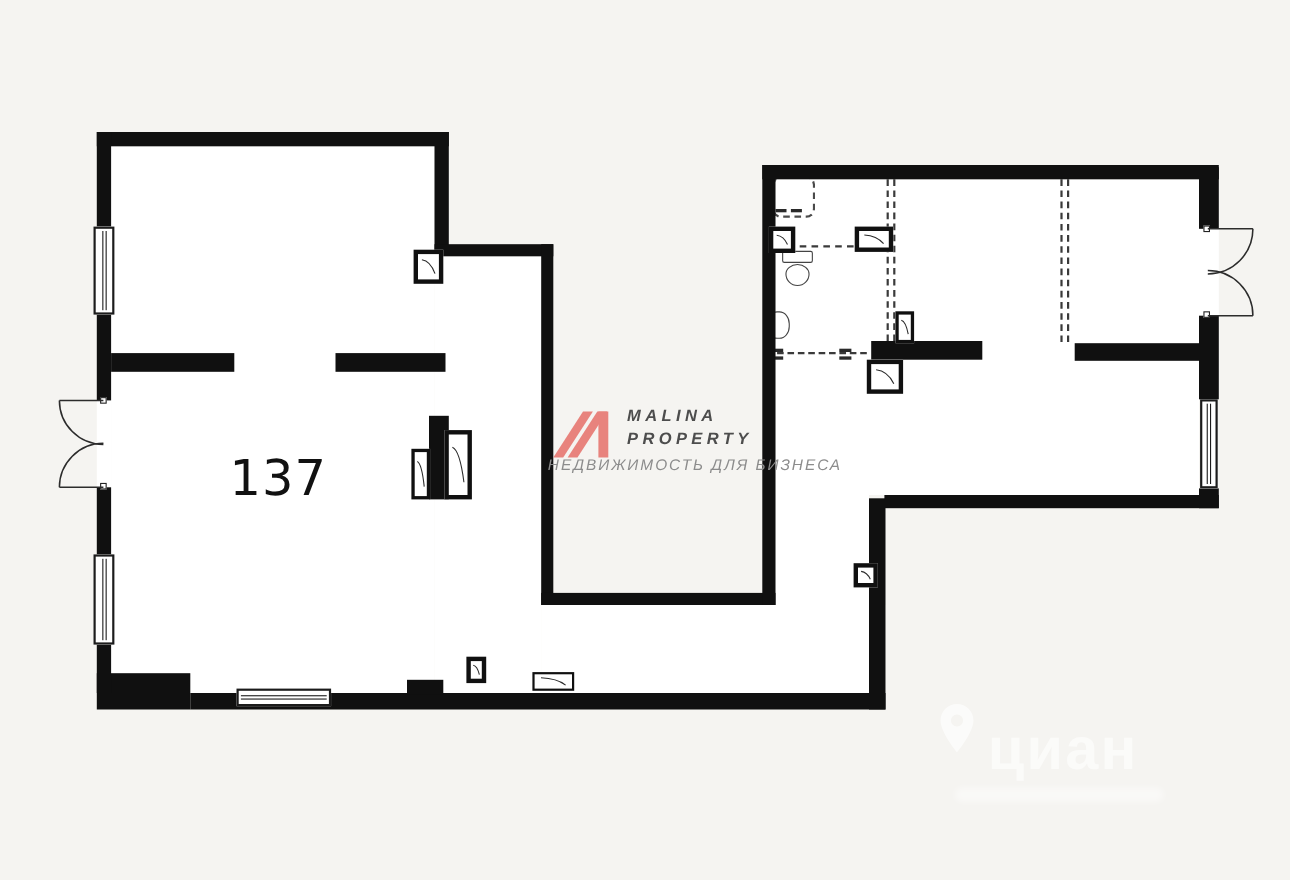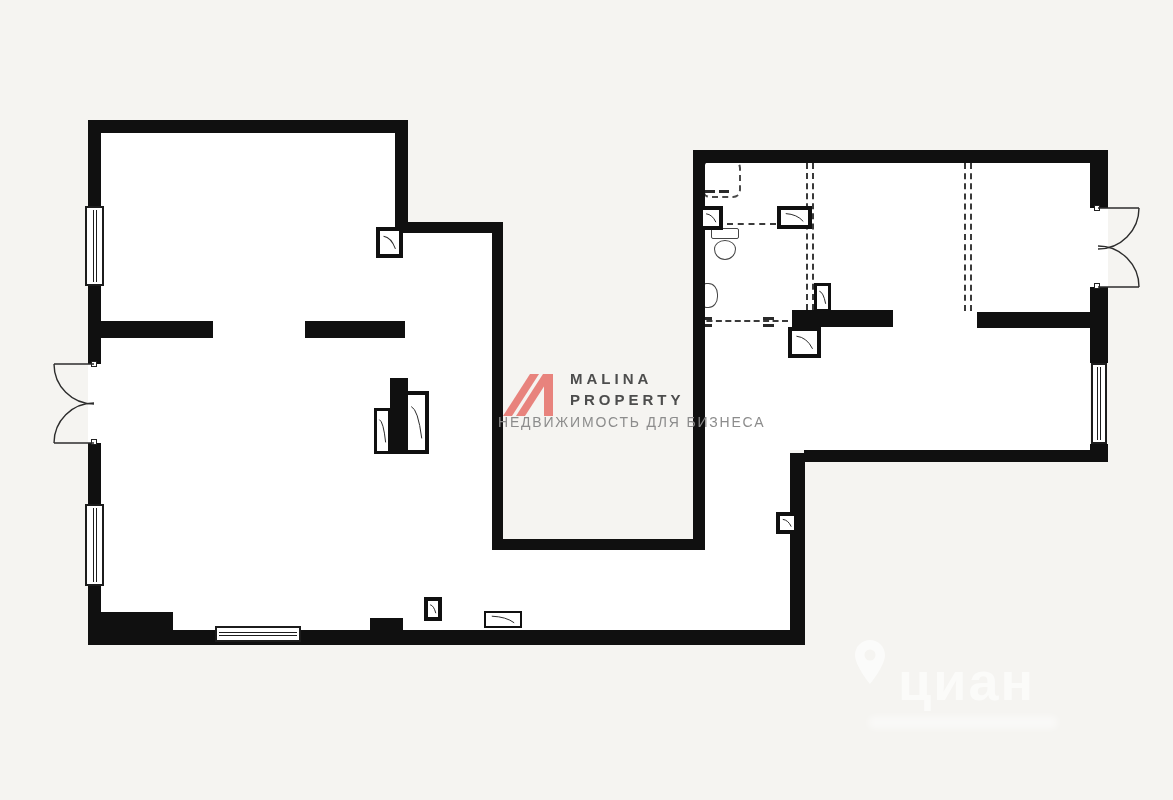--- a/index.html
+++ b/index.html
@@ -21,36 +21,37 @@
              border-left:1px solid #1c1c1c;border-right:1px solid #1c1c1c;}
   .winline.h{top:50%;left:2px;right:2px;height:4px;margin-top:-2px;
              border-top:1px solid #1c1c1c;border-bottom:1px solid #1c1c1c;}
   .fbox{background:#fff;border:4px solid #101010;z-index:4;}
   .panel{background:#fff;border:3px solid #101010;z-index:4;}
   .hinge{background:#fff;border:1px solid #222;z-index:4;}
   .flap-svg{position:absolute;inset:1px;width:calc(100% - 2px);height:calc(100% - 2px);}
   #overlay{position:absolute;left:0;top:0;z-index:5;pointer-events:none;}
   .room-label{z-index:6;font-size:45px;color:#111;letter-spacing:1px;
               font-family:"DejaVu Sans","Liberation Sans",sans-serif;text-align:center;width:110px;}
-  .logo{z-index:6;width:200px;height:62px;}
+  .logo{z-index:6;width:200px;height:62px;font-style:italic;}
   .logo svg{position:absolute;left:0;top:0;}
   .logo-line{position:absolute;font-weight:bold;color:#4d4d4d;font-size:15px;letter-spacing:4px;white-space:nowrap;}
   .logo-tagline{position:absolute;font-size:14px;letter-spacing:1.8px;color:#8c8c8c;font-weight:500;white-space:nowrap;}
   .watermark{z-index:6;width:250px;height:110px;}
   .wm-text{position:absolute;left:58px;top:14px;font-size:54px;font-weight:bold;
            color:rgba(255,255,255,0.6);letter-spacing:2px;}
   .wm-blur{position:absolute;left:28px;top:80px;width:190px;height:13px;border-radius:7px;
            background:rgba(255,255,255,0.45);filter:blur(3px);}
   .wm-pin{position:absolute;left:12px;top:2px;}
 </style>
 </head>
 <body>
 
 <div id="plan" style="--bg: #f5f4f1; --wall: #101010;">
 
+  <div class="room-label" style="left:198px;top:408px;">137</div>
 
   <div class="logo" style="left:496px;top:370px;">
     <svg id="logo-mark" width="60" height="50" viewBox="0 0 60 50">
         <polygon points="7,46 34,4 43,4 16,46" fill="#e8837d"></polygon>
         <polygon points="20,46 47,4 56,4 29,46" fill="#e8837d"></polygon>
         <polygon points="48,4 57,4 57,46 48,46" fill="#e8837d"></polygon>
       </svg>
     <div class="logo-line" style="left:74px;top:0px;">MALINA</div>
     <div class="logo-line" style="left:74px;top:21px;">PROPERTY</div>
     <div class="logo-tagline" style="left:2px;top:44px;">НЕДВИЖИМОСТЬ ДЛЯ БИЗНЕСА</div>

